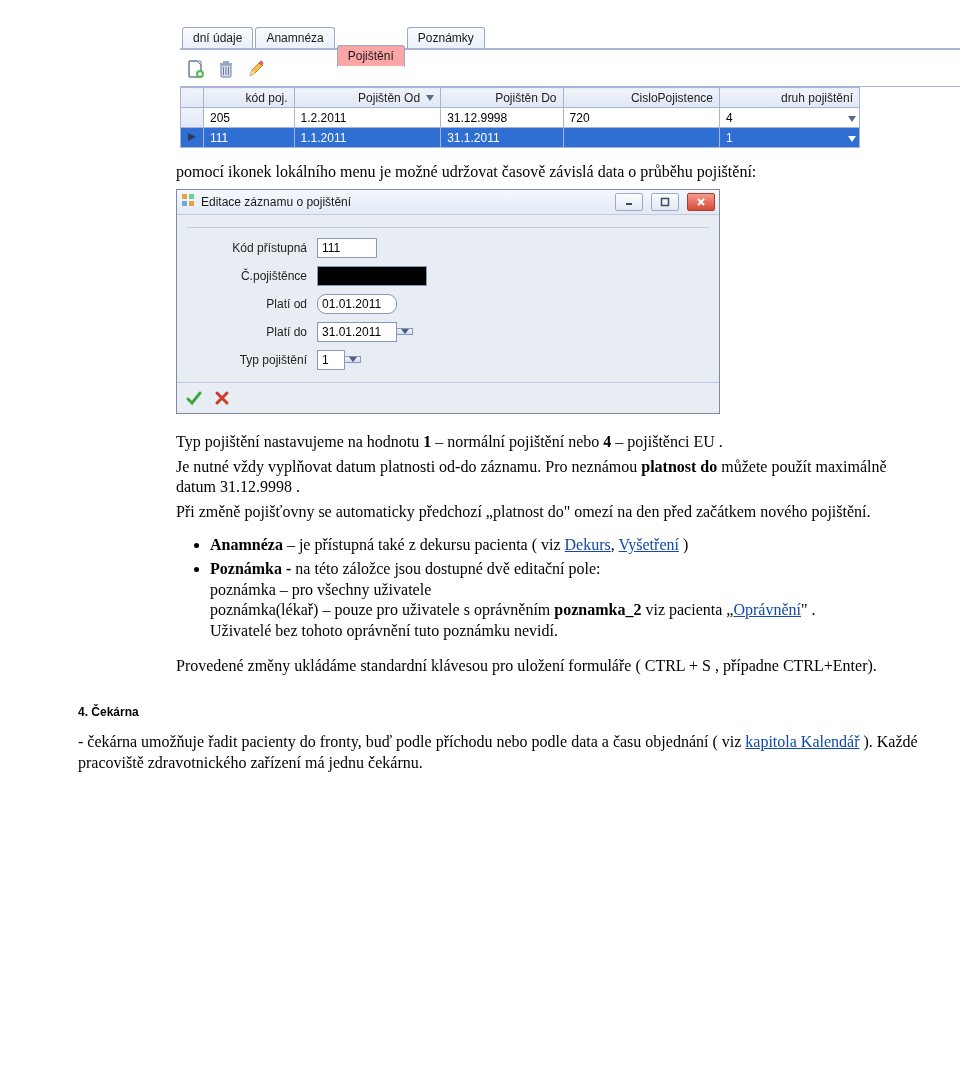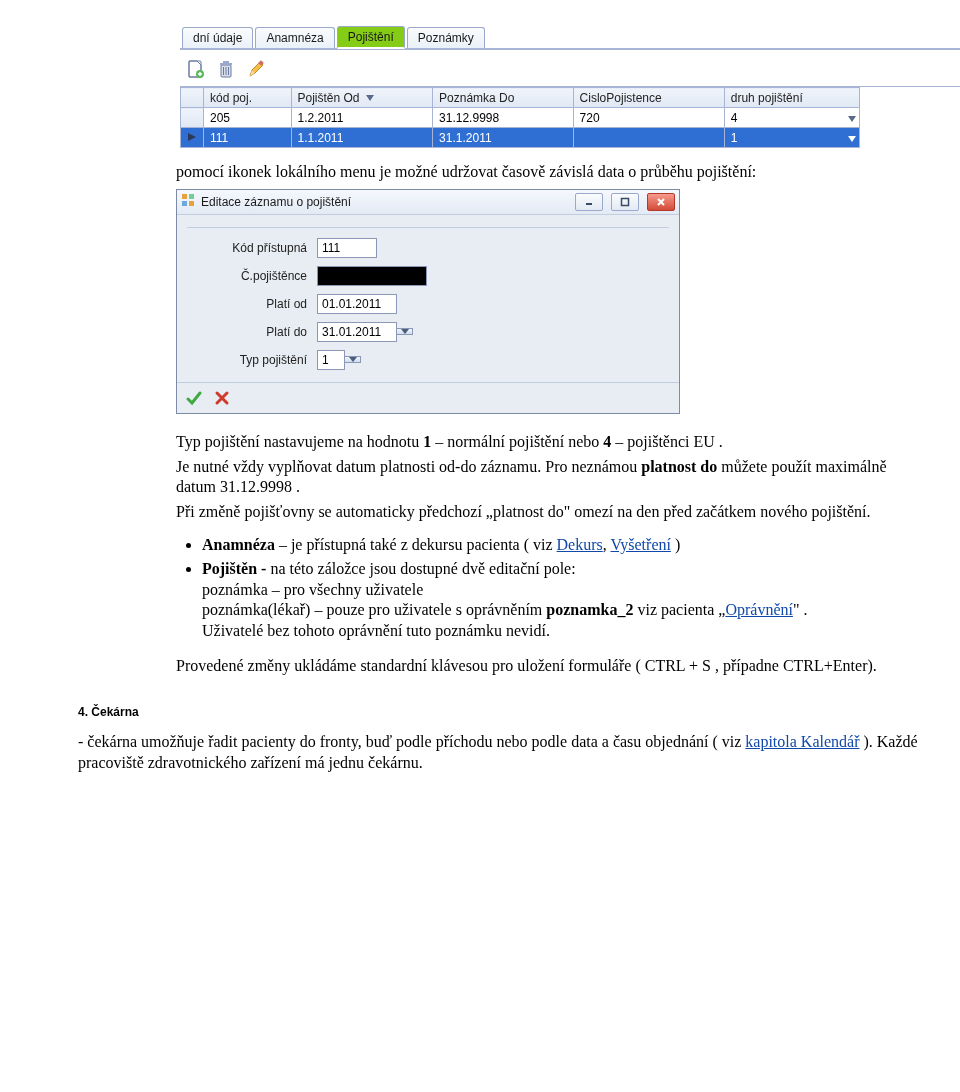--- a/index.html
+++ b/index.html
@@ -22,40 +22,40 @@
   .tab {
     border: 1px solid #9aa8cc;
     border-bottom: none;
     background: linear-gradient(#fafcfe, #eaf1f8);
     padding: 3px 10px;
     margin-right: 2px;
     border-top-left-radius: 3px;
     border-top-right-radius: 3px;
     color: #1a1a1a;
   }
-  .tab.active { background: #84cc16; border-bottom: 2px solid #fff; position: relative; top: 1px; }
+  .tab.active { background: #fca5a5; border-bottom: 2px solid #fff; position: relative; top: 20px; }
 
   
   .toolbar {
     margin-left: 180px;
     border-bottom: 1px solid #a7b4d5;
     display: flex;
     align-items: center;
     gap: 10px;
     padding: 8px 6px 6px 6px;
     font-family: Tahoma, sans-serif;
   }
   .tool { width: 20px; height: 22px; display: flex; align-items: center; justify-content: center; }
   .tool svg { display: block; }
 
   
   .gridwrap { margin-left: 180px; font-family: Tahoma, Arial, sans-serif; font-size: 12px; }
   table.grid { border-collapse: collapse; width: 680px; }
   .grid th, .grid td { border: 1px solid #a7b4d5; padding: 2px 6px; height: 20px; text-align: left; font-weight: normal; }
-  .grid th { background: linear-gradient(#f0f4fb, #dfe8f4); color: #222; }
+  .grid th { background: linear-gradient(#f0f4fb, #dfe8f4); color: #222; text-align: right; }
   .grid .rowhandle { width: 20px; background: linear-gradient(#f0f4fb, #dfe8f4); }
   .grid tr.sel td { background: #2f6fd4; color: #fff; }
   .grid tr.sel td.dropcell { background: #2f6fd4; }
   .grid .dropcell { position: relative; }
   .grid .dropcell::after {
     content: "";
     position: absolute; right: 3px; top: 50%; margin-top: -2px;
     border-left: 4px solid transparent; border-right: 4px solid transparent; border-top: 6px solid #5a6b8a;
   }
   .grid tr.sel .dropcell::after { border-top-color: #fff; }
@@ -66,21 +66,21 @@
 
   
   .bodytext { margin: 14px 42px 0 176px; line-height: 1.3; }
   .bodytext p { margin: 4px 0; }
   .bold { font-weight: bold; }
 
   
   .dialog {
     margin-left: 176px;
     margin-top: 6px;
-    width: 504px;
+    width: 544px;
     font-family: Tahoma, Arial, sans-serif;
     font-size: 12px;
     border: 1px solid #7d8aa6;
     background: #e8edf3;
   }
   .dlg-title {
     background: linear-gradient(#f5f8fd, #e3eaf5);
     display: flex; align-items: center; gap: 6px;
     padding: 3px 4px;
     border-bottom: 1px solid #c3cde0;
@@ -104,21 +104,21 @@
     display: flex; align-items: center; justify-content: center;
   }
   .combo .cbtn::after {
     content:""; border-left:4px solid transparent; border-right:4px solid transparent; border-top:5px solid #4b5c7c;
   }
   .dlg-footer { border-top: 1px solid #c3cde0; padding: 6px 8px; display:flex; gap: 10px; }
   .dlg-footer .ok svg, .dlg-footer .cancel svg { display:block; }
 
   
   ul.bul { list-style: disc; margin: 12px 0 8px 26px; }
-  ul.bul li { margin: 3px 0; }
+  ul.bul li { margin: 3px 8px; }
 
   
   a.lnk { color: #1049a9; text-decoration: underline; }
 
   
   h2.sect { font-family: Arial, sans-serif; font-size: 12px; font-weight: bold; margin: 28px 0 12px 78px; }
 
   .after-sect { margin: 0 42px 20px 78px; line-height: 1.35; }
 
 </style>
@@ -160,21 +160,21 @@
   </div>
 </div>
 
 <div class="gridwrap">
 <table class="grid">
   <tbody>
         <tr>
     <th class="rowhandle"></th>
     <th>kód poj.</th>
     <th class="sort">Pojištěn Od</th>
-    <th>Poznámka Do</th>
+    <th>Pojištěn Do</th>
     <th>CisloPojistence</th>
     <th>druh pojištění</th>
   </tr>
   <tr>
     <td class="rowhandle"></td>
     <td>205</td>
     <td>1.2.2011</td>
     <td>31.12.9998</td>
     <td>720</td>
     <td class="dropcell">4</td>
@@ -231,21 +231,21 @@
     <div class="formrow">
       <label>Kód přístupná</label>
       <input type="text" style="width: 60px;" value="111">
     </div>
     <div class="formrow">
       <label>Č.pojištěnce</label>
       <input type="text" style="width: 110px; background: rgb(0, 0, 0); color: rgb(255, 255, 255);" value="">
     </div>
     <div class="formrow">
       <label>Platí od</label>
-      <input type="text" style="width: 80px;" value="01.01.2011">
+      <input type="text" style="width: 80px; border-radius: 9px;" value="01.01.2011">
     </div>
     <div class="formrow">
       <label>Platí do</label>
       <span class="combo">
         <input type="text" style="width: 80px;" value="31.01.2011">
         <span class="cbtn"></span>
       </span>
     </div>
     <div class="formrow">
       <label>Typ pojištění</label>
@@ -276,21 +276,21 @@
   <p>
     <span>Je nutné vždy vyplňovat datum platnosti od-do záznamu. Pro neznámou </span><span class="bold">platnost do</span><span> můžete použít maximálně datum 31.12.9998 .</span>
   </p>
   <p>Při změně pojišťovny se automaticky předchozí „platnost do" omezí na den před začátkem nového pojištění.</p>
 
   <ul class="bul">
     <li>
       <span class="bold">Anamnéza</span><span> –  je přístupná také z dekursu pacienta ( viz </span><a class="lnk" href="#">Dekurs</a><span>, </span><a class="lnk" href="#">Vyšetření</a><span> )</span>
     </li>
     <li>
-      <span class="bold">Pojištěn -</span><span>  na této záložce jsou dostupné dvě editační pole:</span><br>
+      <span class="bold">Poznámka -</span><span>  na této záložce jsou dostupné dvě editační pole:</span><br>
       <span> poznámka – pro všechny uživatele</span><br>
       <span>poznámka(lékař) – pouze pro uživatele s oprávněním </span><span class="bold">poznamka_2</span><span>  viz pacienta „</span><a class="lnk" href="#">Oprávnění</a><span>" .</span><br>
       <span>Uživatelé bez tohoto oprávnění tuto poznámku nevidí.</span>
     </li>
   </ul>
 
   <p style="margin-top:14px">Provedené změny ukládáme standardní klávesou pro uložení formuláře ( CTRL + S , případne CTRL+Enter).</p>
 </div>
 
 <h2 class="sect">4. Čekárna</h2>

